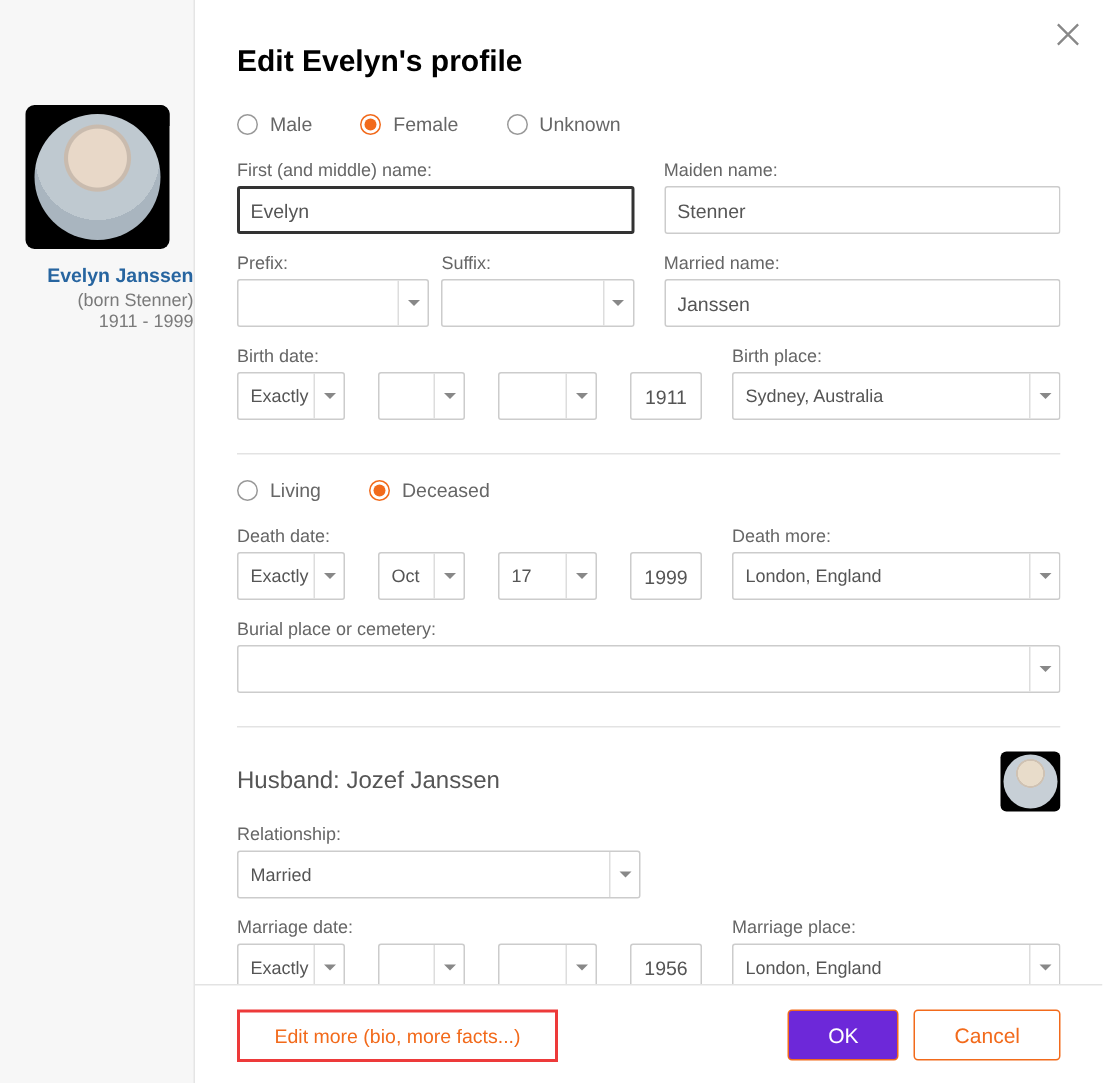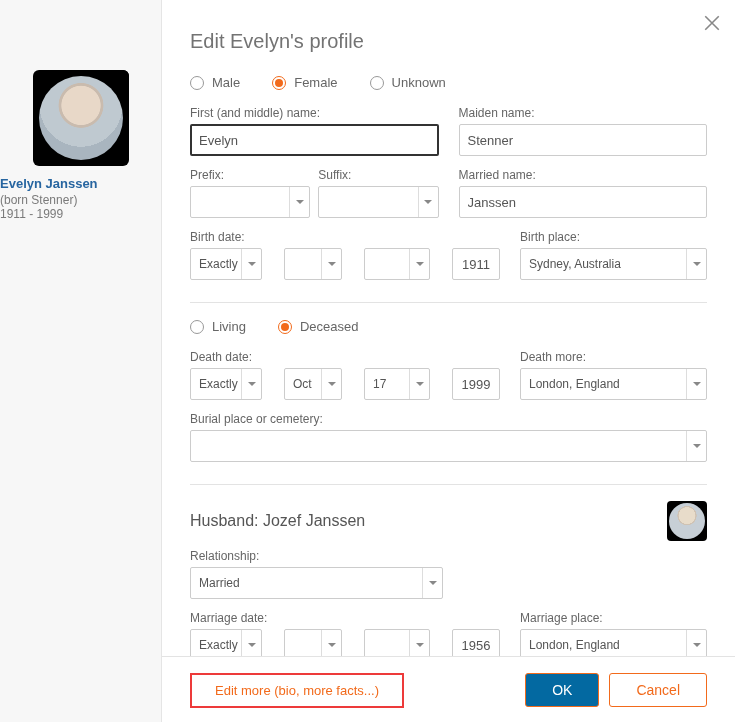--- a/index.html
+++ b/index.html
@@ -8,25 +8,25 @@
     font-family: Arial, Helvetica, sans-serif;
     font-size: 13px;
     color: #333;
     background: #fff;
     width: 735px;
     height: 722px;
     overflow: hidden;
   }
   .layout { display: flex; height: 100%; }
   .sidebar {
-    width: 162px;
+    width: 130px;
     background: #f7f7f7;
     border-right: 1px solid #e5e5e5;
     padding: 70px 0 0 0;
-    text-align: left;
+    text-align: right;
   }
   .avatar-big {
     width: 96px; height: 96px;
     background: #000;
     border-radius: 6px;
     margin: 0 auto 10px;
     position: relative;
     overflow: hidden;
   }
   .avatar-big .ribbon {
@@ -51,22 +51,22 @@
     display: flex;
     flex-direction: column;
   }
   .close-x {
     position: absolute; top: 14px; right: 14px;
     width: 18px; height: 18px; color: #888;
     cursor: pointer;
   }
   .close-x svg { width: 100%; height: 100%; }
   h1 {
-    font-size: 20px; font-weight: normal;
-    margin: 10px 0 22px 0; color: #737373;
+    font-size: 20px; font-weight: bold;
+    margin: 10px 0 22px 0; color: #000000;
   }
   .form-area { flex: 1; overflow: hidden; }
   .radio-row { display: flex; gap: 32px; margin-bottom: 16px; align-items: center; }
   .radio-item { display: flex; align-items: center; gap: 8px; color: #666; cursor: pointer; }
   .radio {
     width: 14px; height: 14px; border-radius: 50%;
     border: 1px solid #999; position: relative; background: #fff;
   }
   .radio.checked { border-color: #f26a1b; }
   .radio.checked::after {
@@ -134,21 +134,21 @@
     padding: 8px 23px;
     color: #f26a1b; font-size: 13px;
     cursor: pointer;
   }
   .btns { display: flex; gap: 10px; }
   .btn {
     height: 34px; padding: 0 26px; border-radius: 3px;
     font-size: 14px; cursor: pointer;
     display: inline-flex; align-items: center; justify-content: center;
   }
-  .btn-primary { background: #0369a1; color: #fff; border: 1px solid #f26a1b; }
+  .btn-primary { background: #6d28d9; color: #fff; border: 1px solid #f26a1b; }
   .btn-secondary { background: #fff; color: #f26a1b; border: 1px solid #f26a1b; }
 </style>
 </head>
 <body>
 
 <div class="layout">
   <aside class="sidebar">
     <div class="avatar-big">
       <div class="ribbon"></div>
       <div class="photo"></div>

